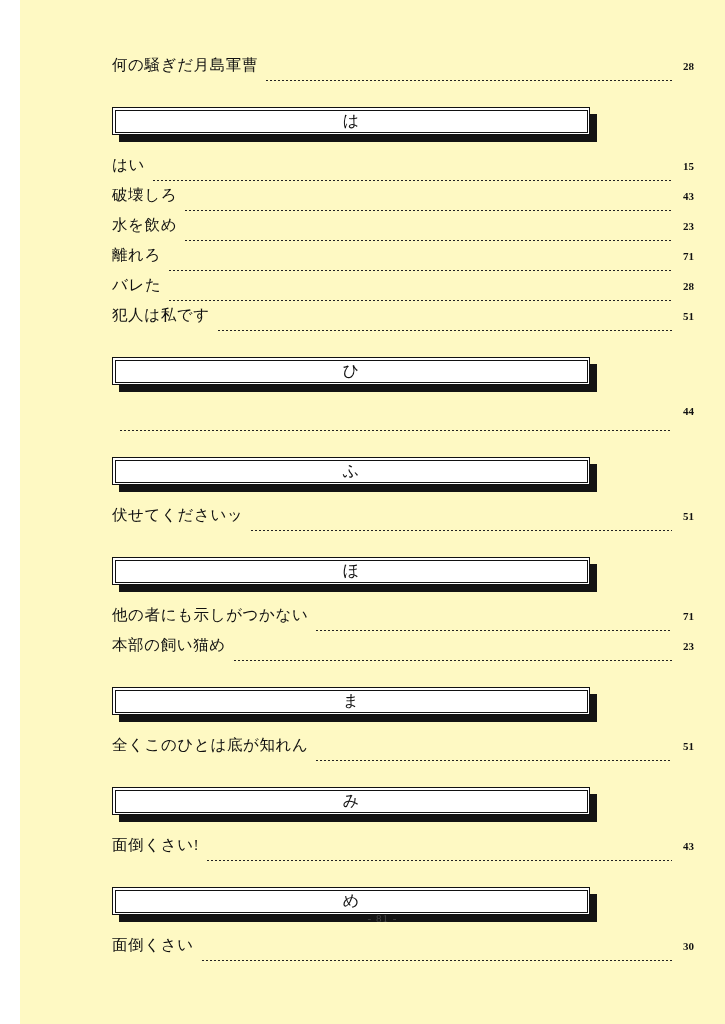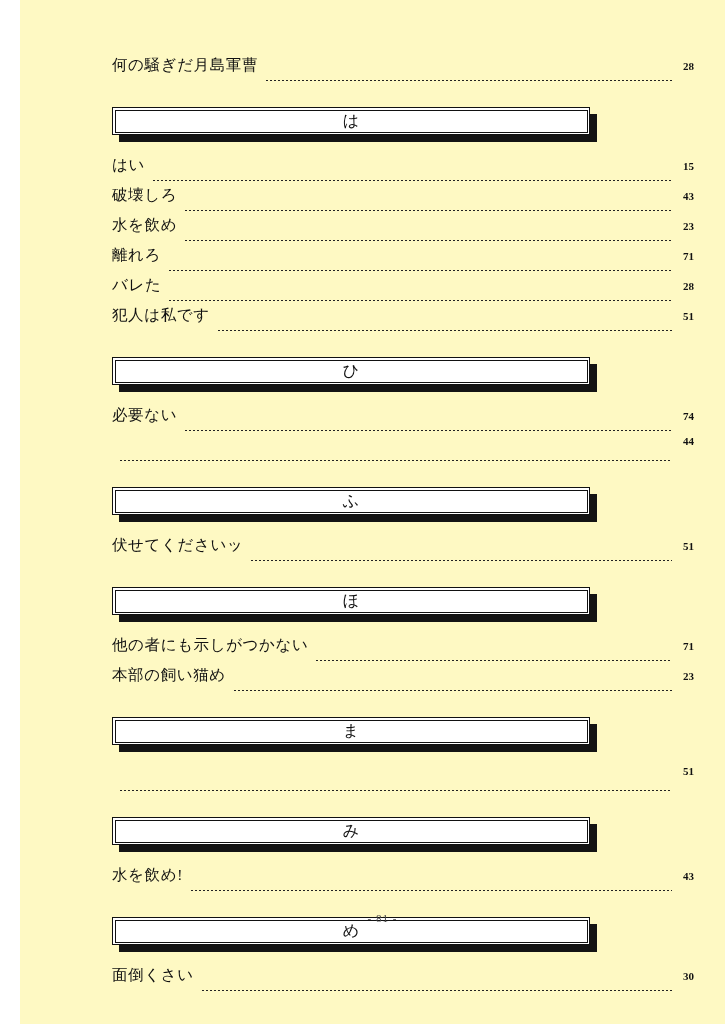--- a/index.html
+++ b/index.html
@@ -191,25 +191,20 @@
       <div class="section-head">
         <div class="shadow"></div>
         <div class="outer">
           <div class="inner">
             <span class="kana">ひ</span>
           </div>
         </div>
       </div>
       <div class="sp-after-head"></div>
       <div class="entry gap">
-        <span class="entry-title">必要ない</span>
-        <span class="entry-leader"></span>
-        <span class="entry-page">74</span>
-      </div>
-      <div class="entry gap">
         <span class="entry-leader"></span>
         <span class="entry-page">44</span>
       </div>
       <div class="sp-before-head"></div>
       <div class="section-head">
         <div class="shadow"></div>
         <div class="outer">
           <div class="inner">
             <span class="kana">ふ</span>
           </div>
@@ -245,35 +240,36 @@
       <div class="section-head">
         <div class="shadow"></div>
         <div class="outer">
           <div class="inner">
             <span class="kana">ま</span>
           </div>
         </div>
       </div>
       <div class="sp-after-head"></div>
       <div class="entry gap">
+        <span class="entry-title">全くこのひとは底が知れん</span>
         <span class="entry-leader"></span>
         <span class="entry-page">51</span>
       </div>
       <div class="sp-before-head"></div>
       <div class="section-head">
         <div class="shadow"></div>
         <div class="outer">
           <div class="inner">
             <span class="kana">み</span>
           </div>
         </div>
       </div>
       <div class="sp-after-head"></div>
       <div class="entry gap">
-        <span class="entry-title">水を飲め!</span>
+        <span class="entry-title">面倒くさい!</span>
         <span class="entry-leader"></span>
         <span class="entry-page">43</span>
       </div>
       <div class="sp-before-head"></div>
       <div class="section-head">
         <div class="shadow"></div>
         <div class="outer">
           <div class="inner">
             <span class="kana">め</span>
           </div>

